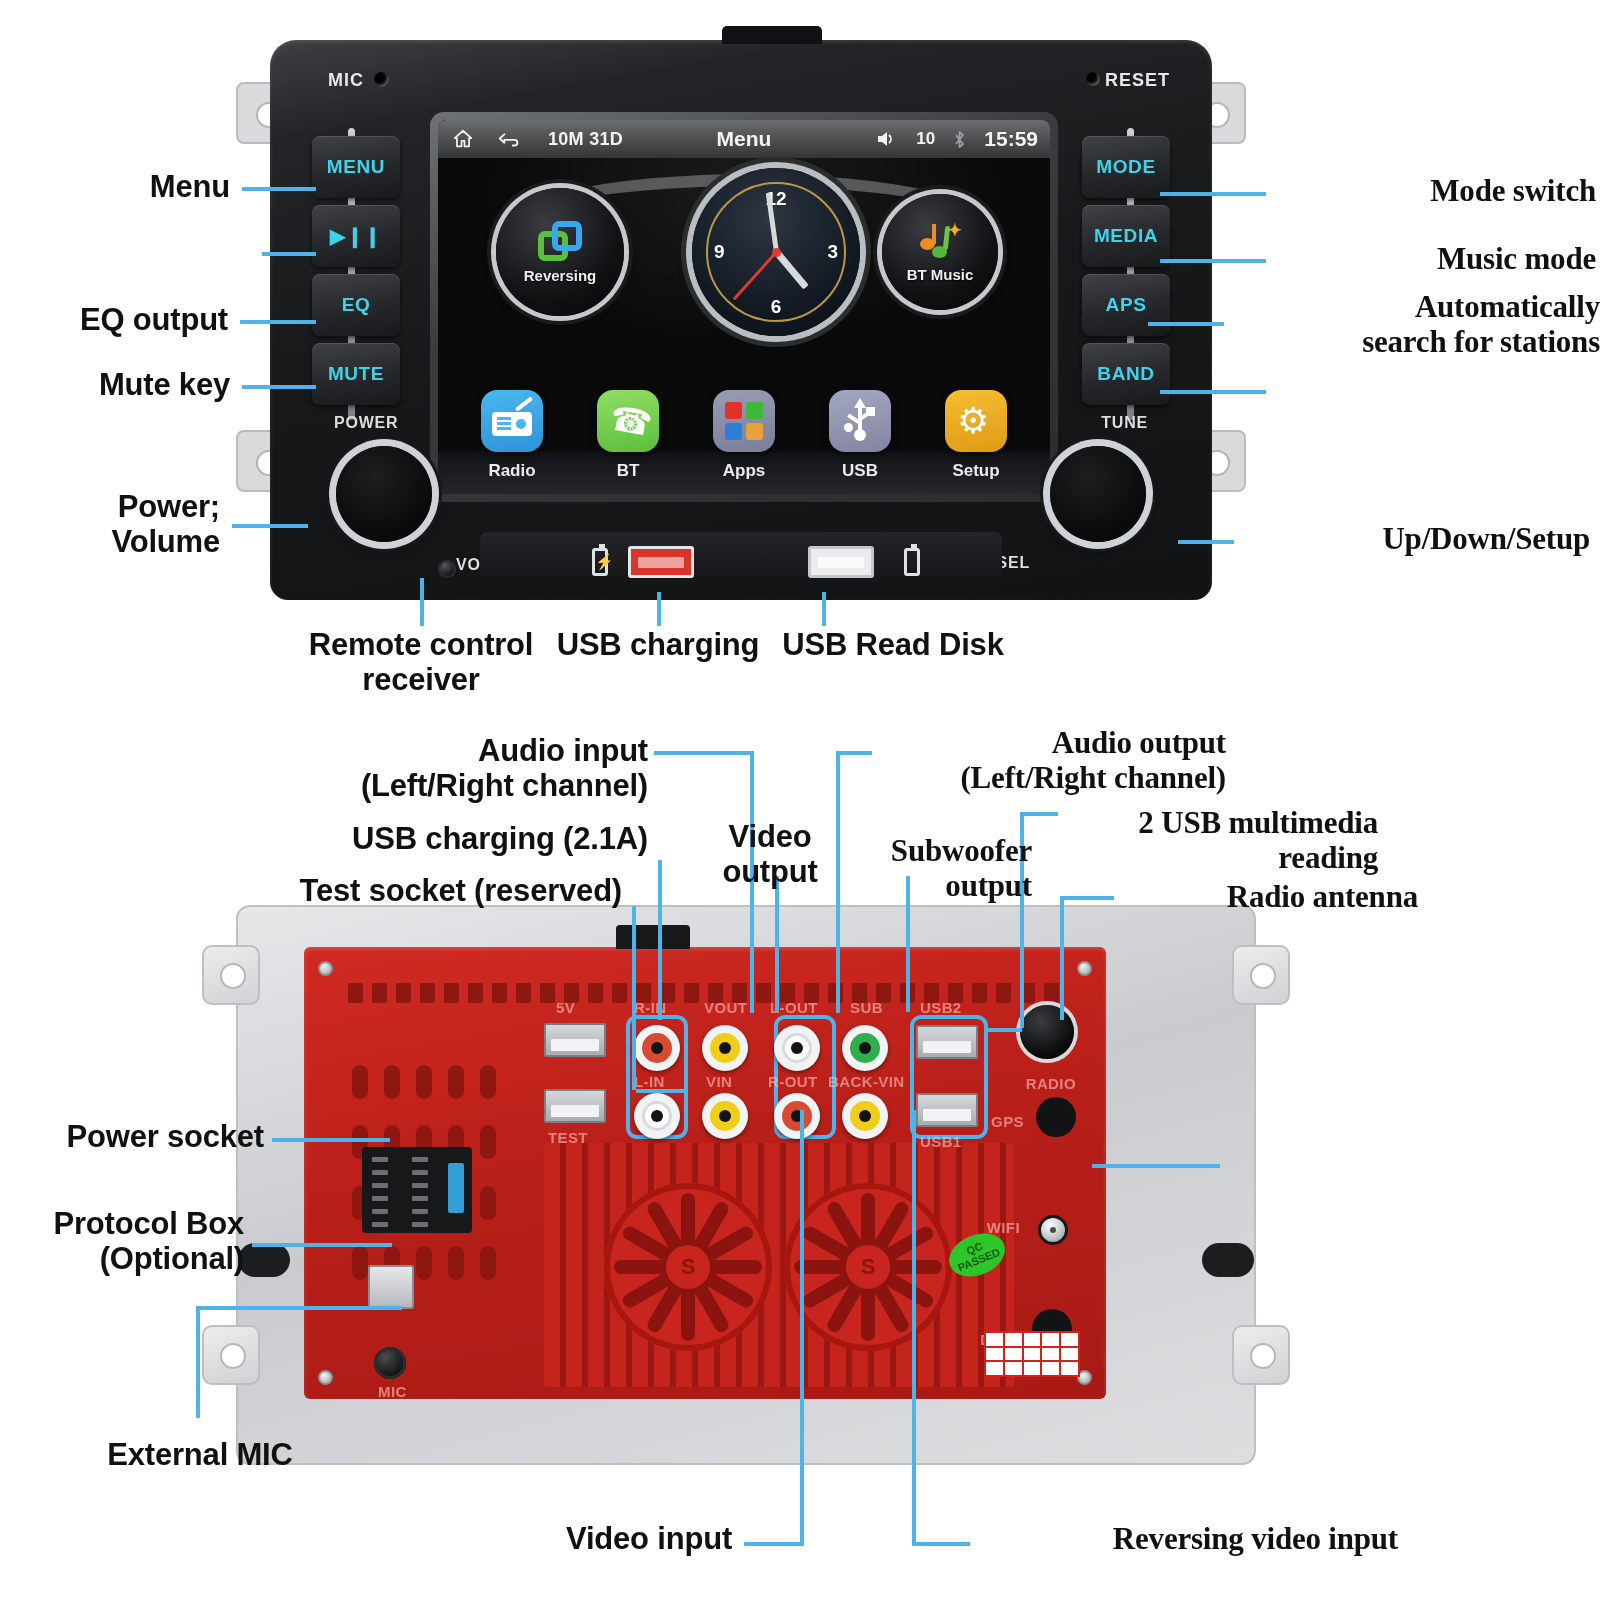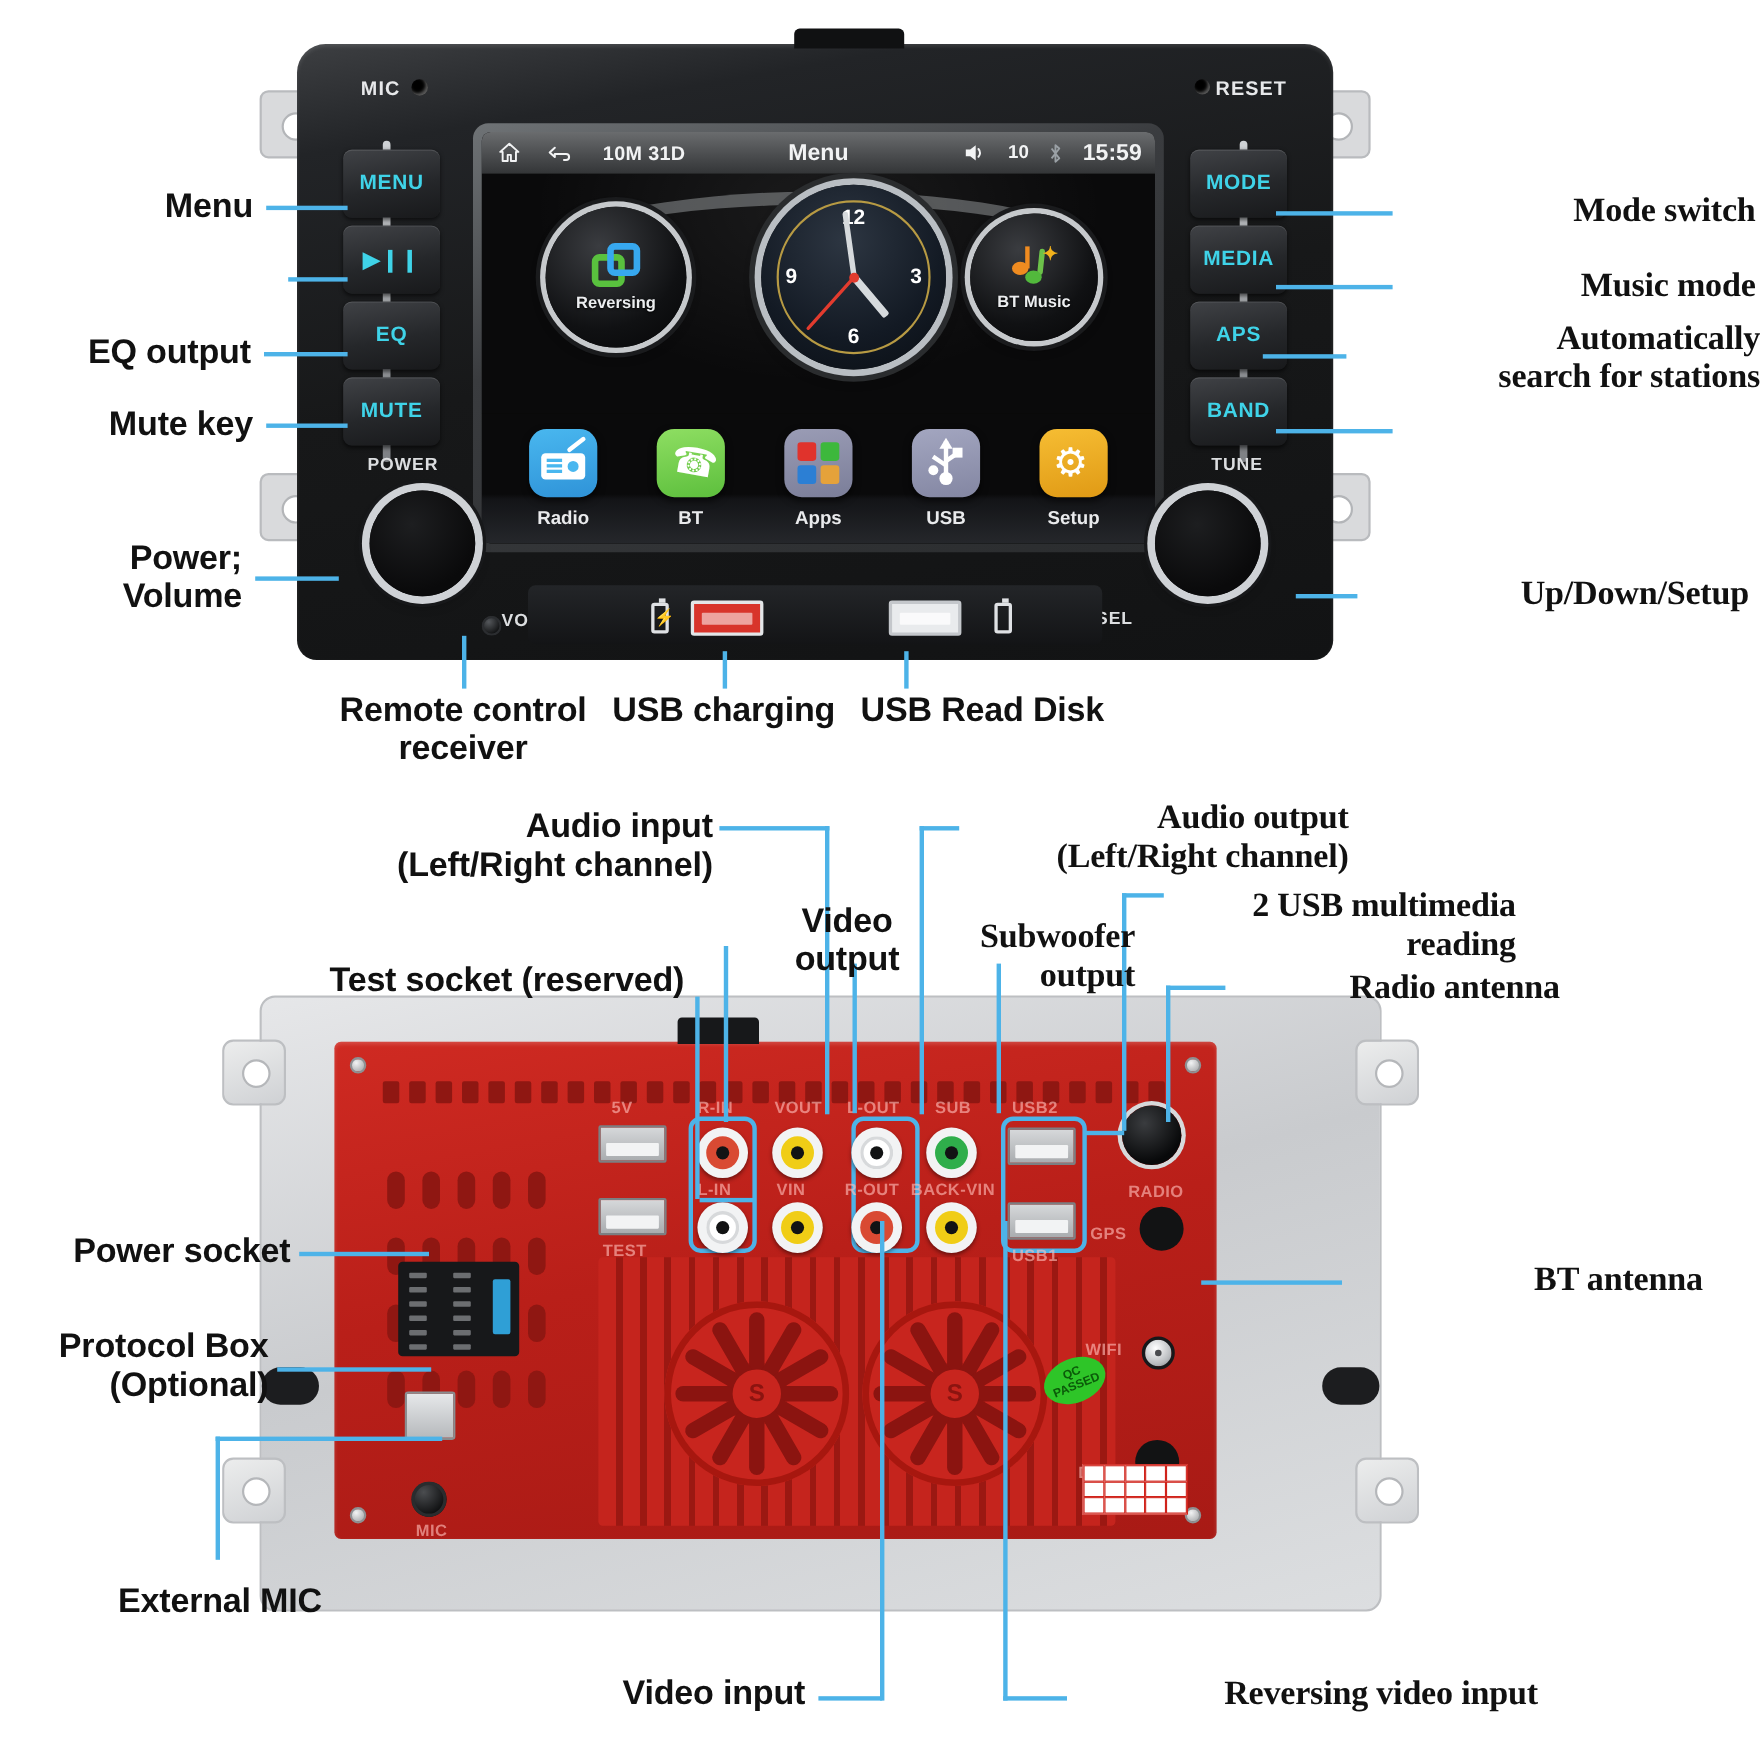--- a/index.html
+++ b/index.html
@@ -928,33 +928,33 @@
   <div class="ln lnh" style="left:1092px; top:1164px; width:128px;"></div>
 
   <div class="ln lnv" style="left:800px; top:1110px; height:436px;"></div>
   <div class="ln lnh" style="left:744px; top:1542px; width:58px;"></div>
 
   <div class="ln lnv" style="left:912px; top:1110px; height:436px;"></div>
   <div class="ln lnh" style="left:912px; top:1542px; width:58px;"></div>
 
   <div class="callout r" style="left:300px; top:734px; width:348px;">Audio input
 (Left/Right channel)</div>
+  <div class="callout r" style="left:330px; top:822px; width:318px;">USB charging (2.1A)</div>
   <div class="callout r" style="left:272px; top:874px; width:350px;">Test socket (reserved)</div>
   <div class="callout c" style="left:708px; top:820px; width:124px;">Video
 output</div>
   <div class="callout l" style="left:876px; top:726px; width:350px;">Audio output
 (Left/Right channel)</div>
   <div class="callout l" style="left:852px; top:834px; width:180px;">Subwoofer
 output</div>
   <div class="callout l" style="left:1058px; top:806px; width:320px;">2 USB multimedia
 reading</div>
   <div class="callout l" style="left:1118px; top:880px; width:300px;">Radio antenna</div>
 
   <div class="callout r" style="left:40px;  top:1120px; width:224px;">Power socket</div>
   <div class="callout r" style="left:28px;  top:1207px; width:216px;">Protocol Box
 (Optional)</div>
   <div class="callout c" style="left:60px;  top:1438px; width:280px;">External MIC</div>
-  <div class="callout l" style="left:1228px; top:1146px; width:320px;">BT antenna</div>
 
   <div class="callout r" style="left:470px; top:1522px; width:262px;">Video input</div>
   <div class="callout l" style="left:978px; top:1522px; width:420px;">Reversing video input</div>
 
 </div>
 
 </body></html>

